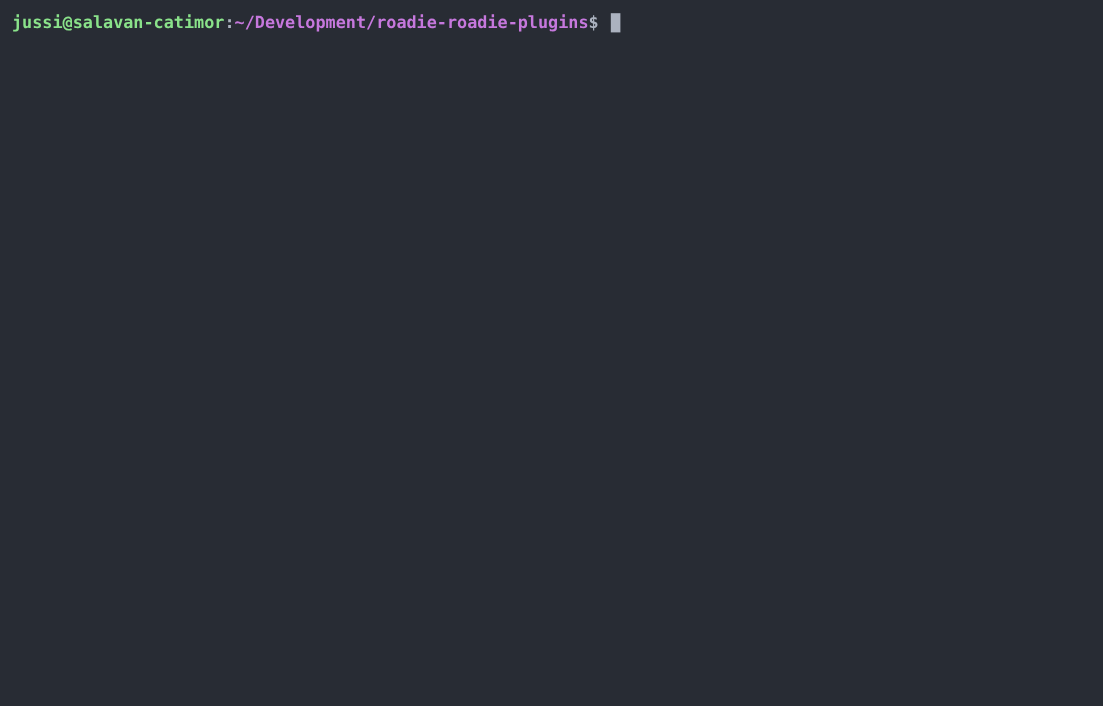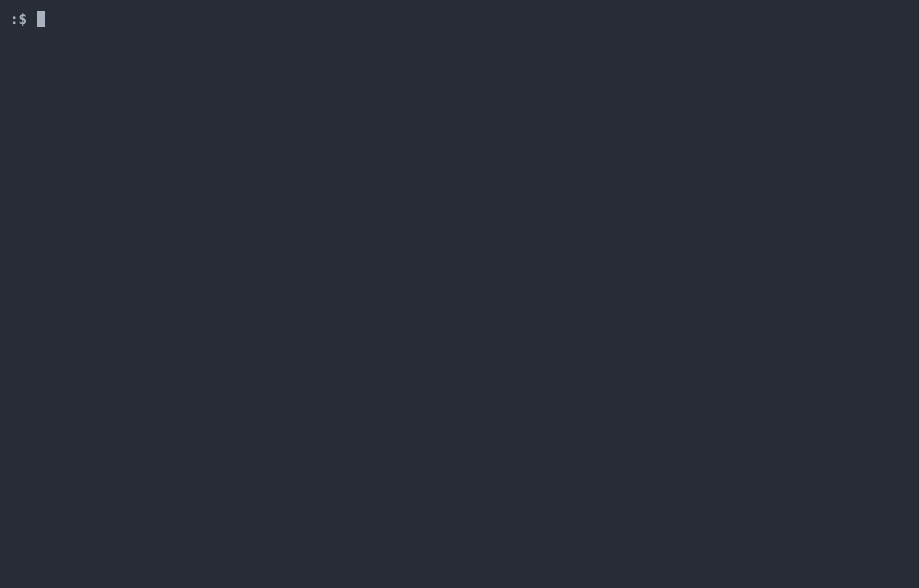--- a/index.html
+++ b/index.html
@@ -52,17 +52,19 @@
       font-size: inherit;
       font-weight: inherit;
       width: 2px;
       padding: 0;
     }
   </style>
 </head>
 <body>
 
 <div class="prompt-line">
+  <span class="user-host">jussi@salavan-catimor</span>
     <span class="separator">:</span>
+    <span class="path">~/Development/roadie-roadie-plugins</span>
     <span class="dollar">$</span>
   <input type="text" class="command-input" value="" style="">
   <span class="cursor"></span>
 </div>
 
 </body></html>

